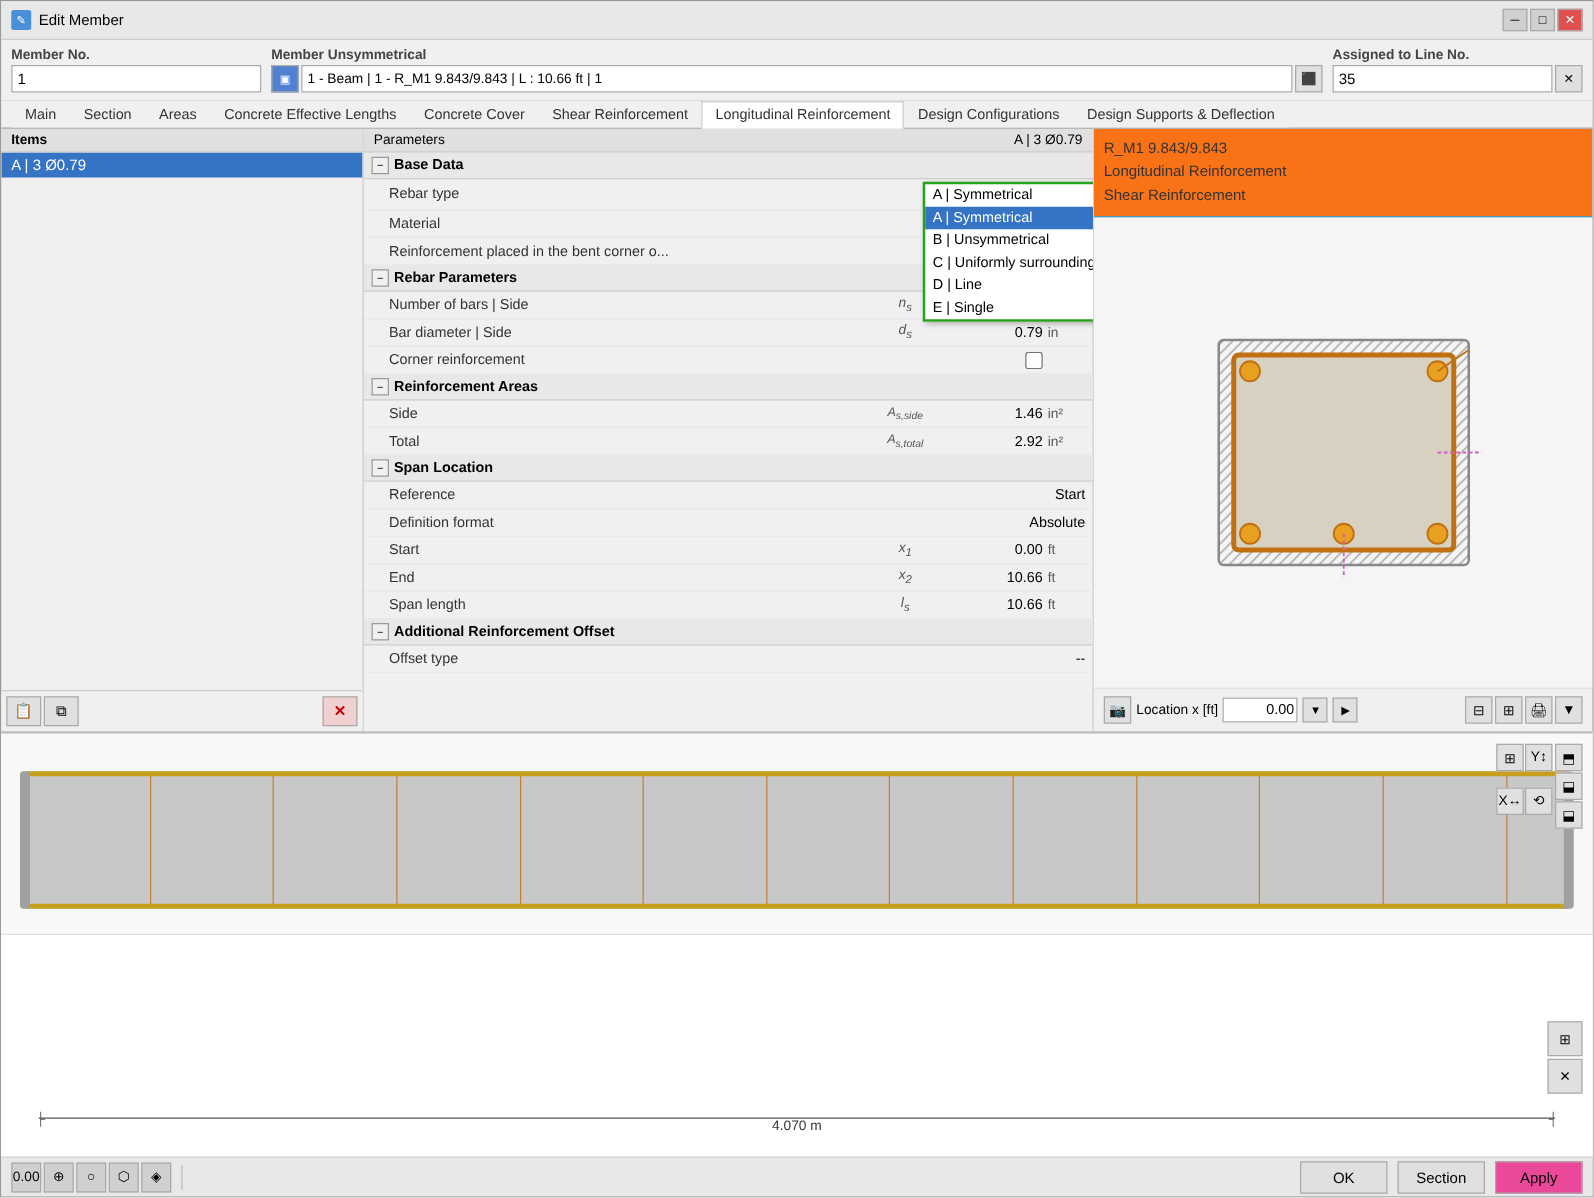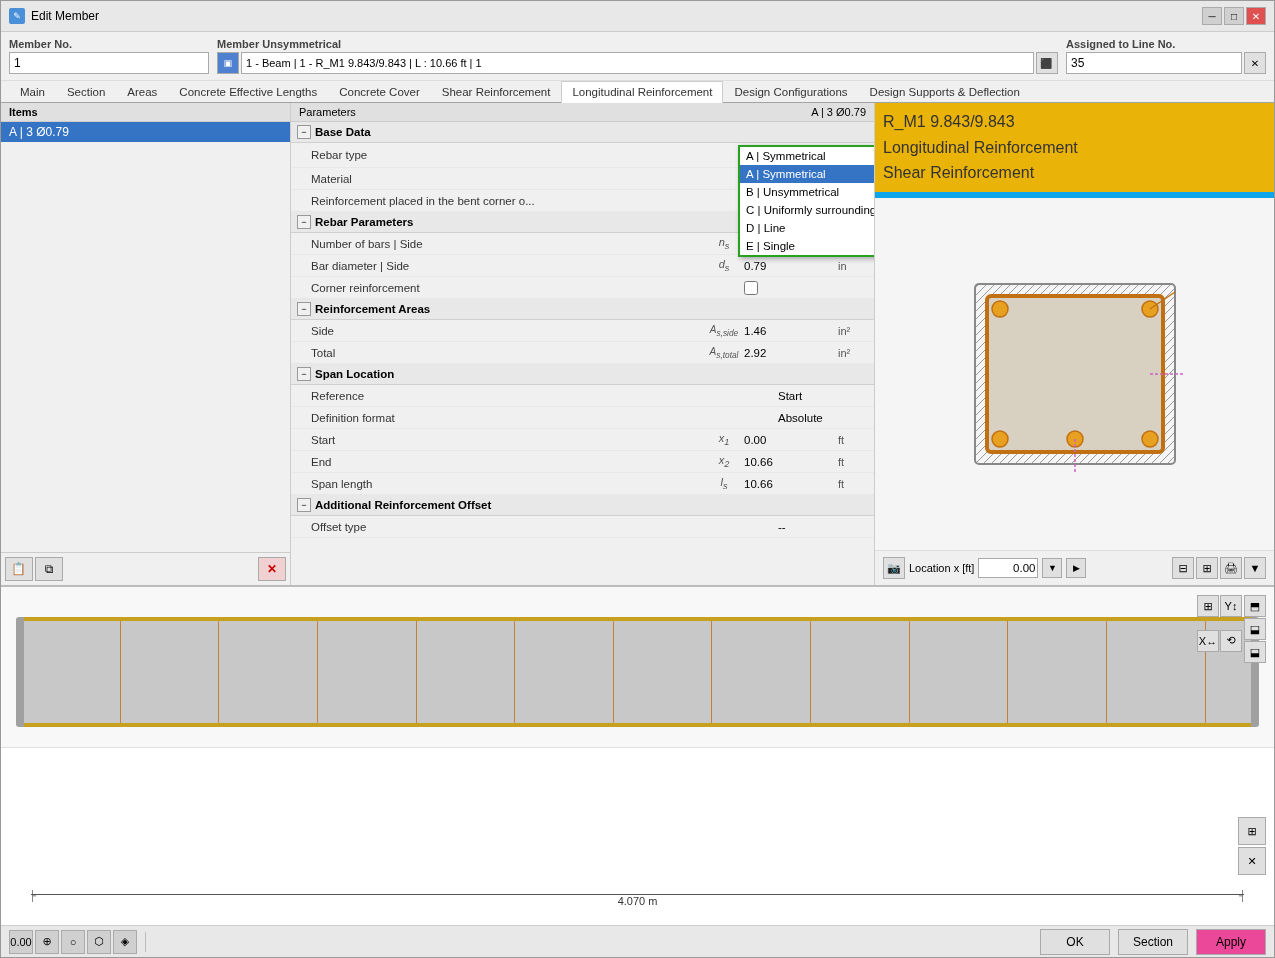--- a/index.html
+++ b/index.html
@@ -42,33 +42,33 @@
     .params-header { background: #e0e0e0; padding: 3px 8px; font-size: 11px; display: flex; justify-content: space-between; border-bottom: 1px solid #ccc; }
     .params-content { flex: 1; overflow-y: auto; padding: 0; }
 
     .tree-section { }
     .section-header { display: flex; align-items: center; padding: 3px 6px; background: #e8e8e8; border-bottom: 1px solid #d0d0d0; cursor: pointer; }
     .section-toggle { width: 14px; height: 14px; border: 1px solid #999; background: #f0f0f0; display: flex; align-items: center; justify-content: center; font-size: 9px; margin-right: 4px; cursor: pointer; }
     .section-title { font-size: 11.5px; font-weight: 600; }
     .param-row { display: flex; align-items: center; padding: 2px 6px 2px 20px; border-bottom: 1px solid #e8e8e8; min-height: 22px; }
     .param-name { flex: 1; font-size: 11.5px; color: #333; }
     .param-symbol { width: 40px; font-size: 11px; color: #555; text-align: center; font-style: italic; }
-    .param-value-cell { width: 90px; display: flex; justify-content: flex-start; align-items: center; }
+    .param-value-cell { width: 90px; display: flex; justify-content: flex-end; align-items: center; }
     .param-value { font-size: 11.5px; text-align: right; }
     .param-unit { width: 30px; font-size: 11px; color: #555; margin-left: 4px; }
     .param-checkbox { width: 14px; height: 14px; }
     .dropdown-trigger { height: 20px; border: 1px solid #aaa; background: white; display: flex; align-items: center; justify-content: space-between; padding: 0 4px; cursor: pointer; font-size: 11.5px; }
     .dropdown-arrow { font-size: 9px; }
     
     .dropdown-popup { position: absolute; top: 0; left: 0; width: 148px; background: white; border: 2px solid #28a020; z-index: 100; box-shadow: 2px 2px 5px rgba(0,0,0,0.3); }
     .dropdown-option { padding: 3px 6px; font-size: 11.5px; cursor: pointer; }
     .dropdown-option.highlighted { background: #3574c4; color: white; }
 
     .right-panel { width: 400px; min-width: 400px; border-left: 1px solid #ccc; display: flex; flex-direction: column; overflow: hidden; }
-    .right-panel-info { padding: 6px 8px; border-bottom: 6px solid #0ea5e9; background: #eab308; font-size: 16px; color: #333; line-height: 1.6; }
+    .right-panel-info { padding: 6px 8px; border-bottom: 1px solid #0ea5e9; background: #f97316; font-size: 12px; color: #333; line-height: 1.6; }
     .cross-section-view { flex: 1; display: flex; flex-direction: column; align-items: center; justify-content: center; background: #f5f5f5; position: relative; padding: 10px; }
 
     .right-panel-bottom { padding: 6px 8px; border-top: 1px solid #ddd; display: flex; align-items: center; gap: 4px; }
     .location-label { font-size: 11px; }
     .location-input { width: 60px; height: 20px; border: 1px solid #aaa; padding: 0 2px; font-size: 11.5px; text-align: right; }
     .nav-btn { width: 20px; height: 20px; background: #e0e0e0; border: 1px solid #aaa; cursor: pointer; display: flex; align-items: center; justify-content: center; font-size: 9px; }
     .view-btn { width: 22px; height: 22px; background: #e0e0e0; border: 1px solid #aaa; cursor: pointer; display: flex; align-items: center; justify-content: center; font-size: 11px; }
 
     .bottom-section { height: 340px; border-top: 2px solid #bbb; display: flex; flex-direction: column; background: white; position: relative; }
     .beam-view { height: 160px; background: #f8f8f8; position: relative; overflow: hidden; }

